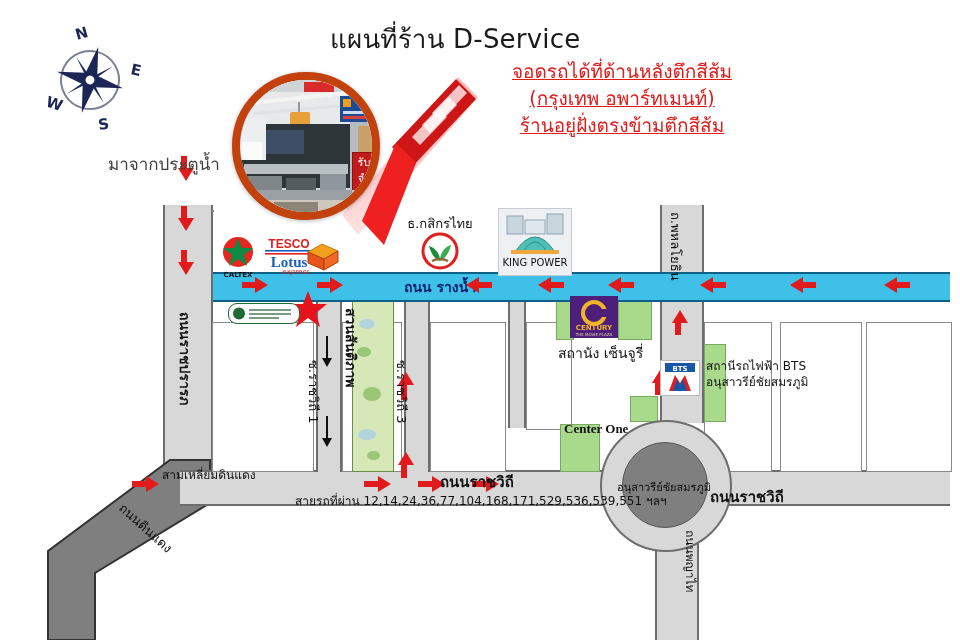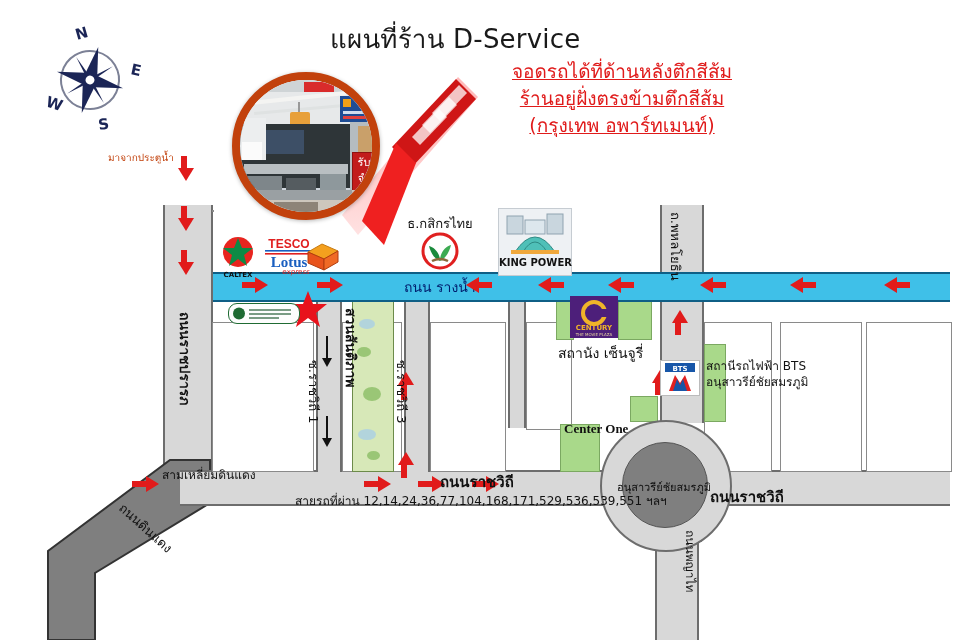--- a/index.html
+++ b/index.html
@@ -54,21 +54,21 @@
   .road-h{position:absolute;background:#d8d8d8;border-top:2px solid #6d6d6d;border-bottom:2px solid #6d6d6d;}
   .block{position:absolute;background:#ffffff;border:1px solid #8a8a8a;}
   .greenblock{position:absolute;background:#a9d98a;border:1px solid #7ba861;}
 
   
   #rangnam-road{
     position:absolute;left:213px;top:272px;width:737px;height:26px;
     background:#3fc0e8;border-top:2px solid #0f5f86;border-bottom:2px solid #0f5f86;
   }
   #rangnam-label{
-    position:absolute;left:404px;top:276px;font-size:14px;color:#001e6e;font-weight:normal;white-space:nowrap;text-align:right;
+    position:absolute;left:404px;top:276px;font-size:14px;color:#001e6e;font-weight:bold;white-space:nowrap;text-align:right;
   }
 
   
   .ar{position:absolute;width:0;height:0;}
   .ar-l{border-top:8px solid transparent;border-bottom:8px solid transparent;border-right:13px solid #e11b1b;}
   .ar-r{border-top:8px solid transparent;border-bottom:8px solid transparent;border-left:13px solid #e11b1b;}
   .ar-d{border-left:8px solid transparent;border-right:8px solid transparent;border-top:13px solid #e11b1b;}
   .ar-u{border-left:8px solid transparent;border-right:8px solid transparent;border-bottom:13px solid #e11b1b;}
   .stem{position:absolute;background:#e11b1b;}
 
@@ -116,36 +116,36 @@
     transform:rotate(90deg);transform-origin:0 0;font-weight:bold;
   }
 
   
   #bus-routes{position:absolute;left:295px;top:491px;font-size:12px;color:#111;white-space:nowrap;}
   #ratchawithi-b{position:absolute;left:440px;top:470px;font-size:15px;color:#111;font-weight:bold;white-space:nowrap;}
   #ratchawithi-r{position:absolute;left:710px;top:485px;font-size:15px;color:#111;font-weight:bold;white-space:nowrap;}
   #samliam{position:absolute;left:162px;top:465px;font-size:12px;color:#111;white-space:nowrap;}
 
   
-  #from-pratunam{position:absolute;left:108px;top:150px;font-size:10px;color:#c2410c;white-space:nowrap;}
+  #from-pratunam{position:absolute;left:108px;top:150px;font-size:17px;color:#404040;white-space:nowrap;}
   #from-dindaeng{position:absolute;left:18px;top:458px;font-size:14px;color:#111;line-height:22px;white-space:nowrap;}
 
   .vtxt{position:absolute;white-space:nowrap;transform-origin:0 0;color:#111;}
 </style>
 </head>
 <body>
 
 <div id="map-canvas">
 
   <div class="abs" id="page-title">แผนที่ร้าน D-Service</div>
 
   <div class="abs" id="callout">
     <div>จอดรถได้ที่ด้านหลังตึกสีส้ม</div>
+    <div>(กรุงเทพ อพาร์ทเมนท์)</div>
     <div>ร้านอยู่ฝั่งตรงข้ามตึกสีส้ม</div>
-    <div>(กรุงเทพ อพาร์ทเมนท์)</div>
   </div>
 
   <svg class="abs" id="compass" viewBox="0 0 105 115">
     <g transform="translate(52,58) rotate(14)">
       <circle cx="0" cy="0" r="29" fill="none" stroke="#7c8196" stroke-width="2"></circle>
       <polygon points="0,-34 6,-6 0,0 -6,-6" fill="#1b2556"></polygon>
       <polygon points="0,34 6,6 0,0 -6,6" fill="#1b2556"></polygon>
       <polygon points="-34,0 -6,-6 0,0 -6,6" fill="#1b2556"></polygon>
       <polygon points="34,0 6,-6 0,0 6,6" fill="#1b2556"></polygon>
       <polygon points="19,-19 6,-4 4,-4 4,-6" fill="#1b2556"></polygon>
@@ -303,21 +303,21 @@
 
   <div class="abs" id="kingpower">
     <svg style="position:absolute;left:6px;top:3px;width:60px;height:44px;" viewBox="0 0 60 44">
       <rect x="2" y="4" width="16" height="18" fill="#c9d6de" stroke="#8fa3b0"></rect>
       <rect x="42" y="2" width="16" height="20" fill="#c9d6de" stroke="#8fa3b0"></rect>
       <rect x="20" y="8" width="20" height="14" fill="#dde7ed" stroke="#8fa3b0"></rect>
       <path d="M10 40 q20 -30 40 0 Z" fill="#4fc0b8" stroke="#2d8a84"></path>
       <path d="M18 40 q12 -20 24 0" fill="none" stroke="#2d8a84"></path>
       <rect x="6" y="38" width="48" height="4" fill="#f0a83c"></rect>
     </svg>
-    <div class="logo-cap" style="left:0;top:48px;width:72px;font-size:10px;font-weight:bold;">KING POWER</div>
+    <div class="logo-cap" style="left:0;top:48px;width:72px;font-size:10px;font-weight:normal;">KING POWER</div>
   </div>
 
   <div class="abs" id="century">
     <svg viewBox="0 0 48 42" style="width:48px;height:42px;">
       <rect width="48" height="42" fill="#4d1f7a"></rect>
       <circle cx="24" cy="17" r="11" fill="none" stroke="#f0b429" stroke-width="4"></circle>
       <rect x="24" y="13" width="13" height="8" fill="#4d1f7a"></rect>
       <text x="24" y="34" font-size="7" font-weight="bold" text-anchor="middle" fill="#f0b429">CENTURY</text>
       <text x="24" y="40" font-size="4" text-anchor="middle" fill="#e8d7a0">THE MOVIE PLAZA</text>
     </svg>

